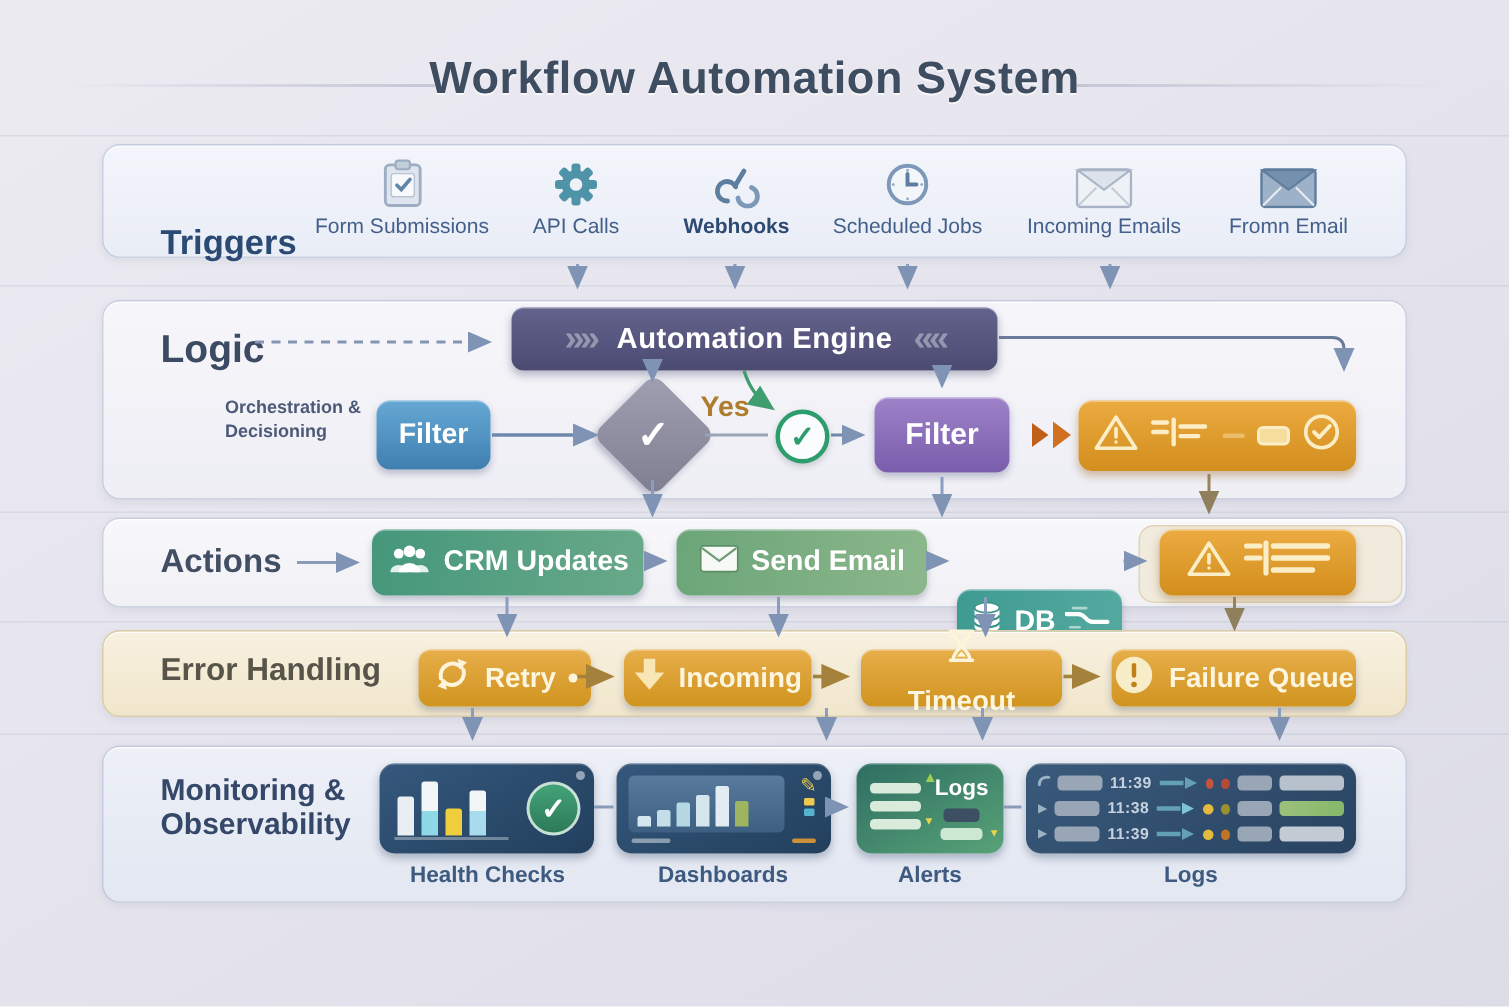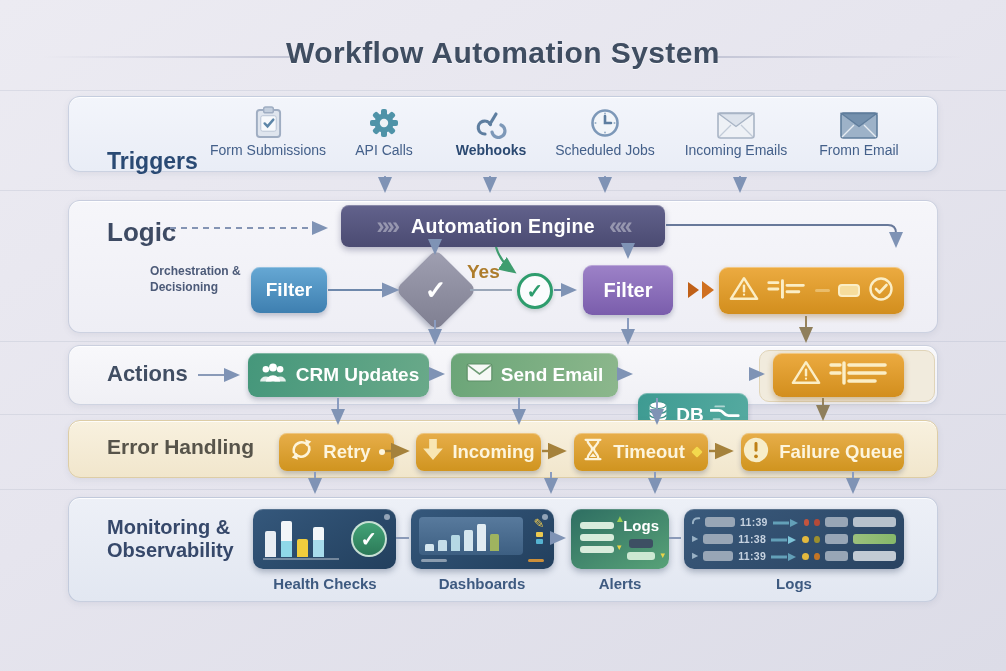--- a/index.html
+++ b/index.html
@@ -93,21 +93,21 @@
   .n-warn { left:704px; width:131px; }
 
   
   .b-error { top:420px; height:58px; background:linear-gradient(180deg,#f8f1df,#f1e6cc);
              border-color:#ddcda6; }
   .b-error .band-label { top:14px; font-size:21px; color:#57544a; }
   .e-node { top:12px; height:38px; font-size:18.5px; color:#fdf5dd;
             background:linear-gradient(180deg,#e7ae4a,#d0941f); border-radius:8px; }
   .n-retry   { left:182px; width:115px;margin-left:28px; }
   .n-fallback{ left:347px; width:125px; }
-  .n-timeout { left:505px; width:134px; }
+  .n-timeout { left:505px; width:134px;flex-direction:column; }
   .n-fq      { left:672px; width:163px; gap:9px; }
   .dot-sep { width:6px; height:6px; border-radius:50%; background:#fdf5dd; }
   .dia-sep { width:8px; height:8px; transform:rotate(45deg); background:#f3d84d; border-radius:1px; }
 
   
   .b-mon { top:497px; height:105px; background:linear-gradient(180deg,#edf0f7,#e2e7f1); }
   .b-mon .band-label { font-size:20px; color:#36486a; }
   .mlbl1 { top:18px; } .mlbl2 { top:41px; }
   .mcard { position:absolute; top:11px; height:60px; border-radius:10px;
            background:linear-gradient(150deg,#35587c,#223f5d);

